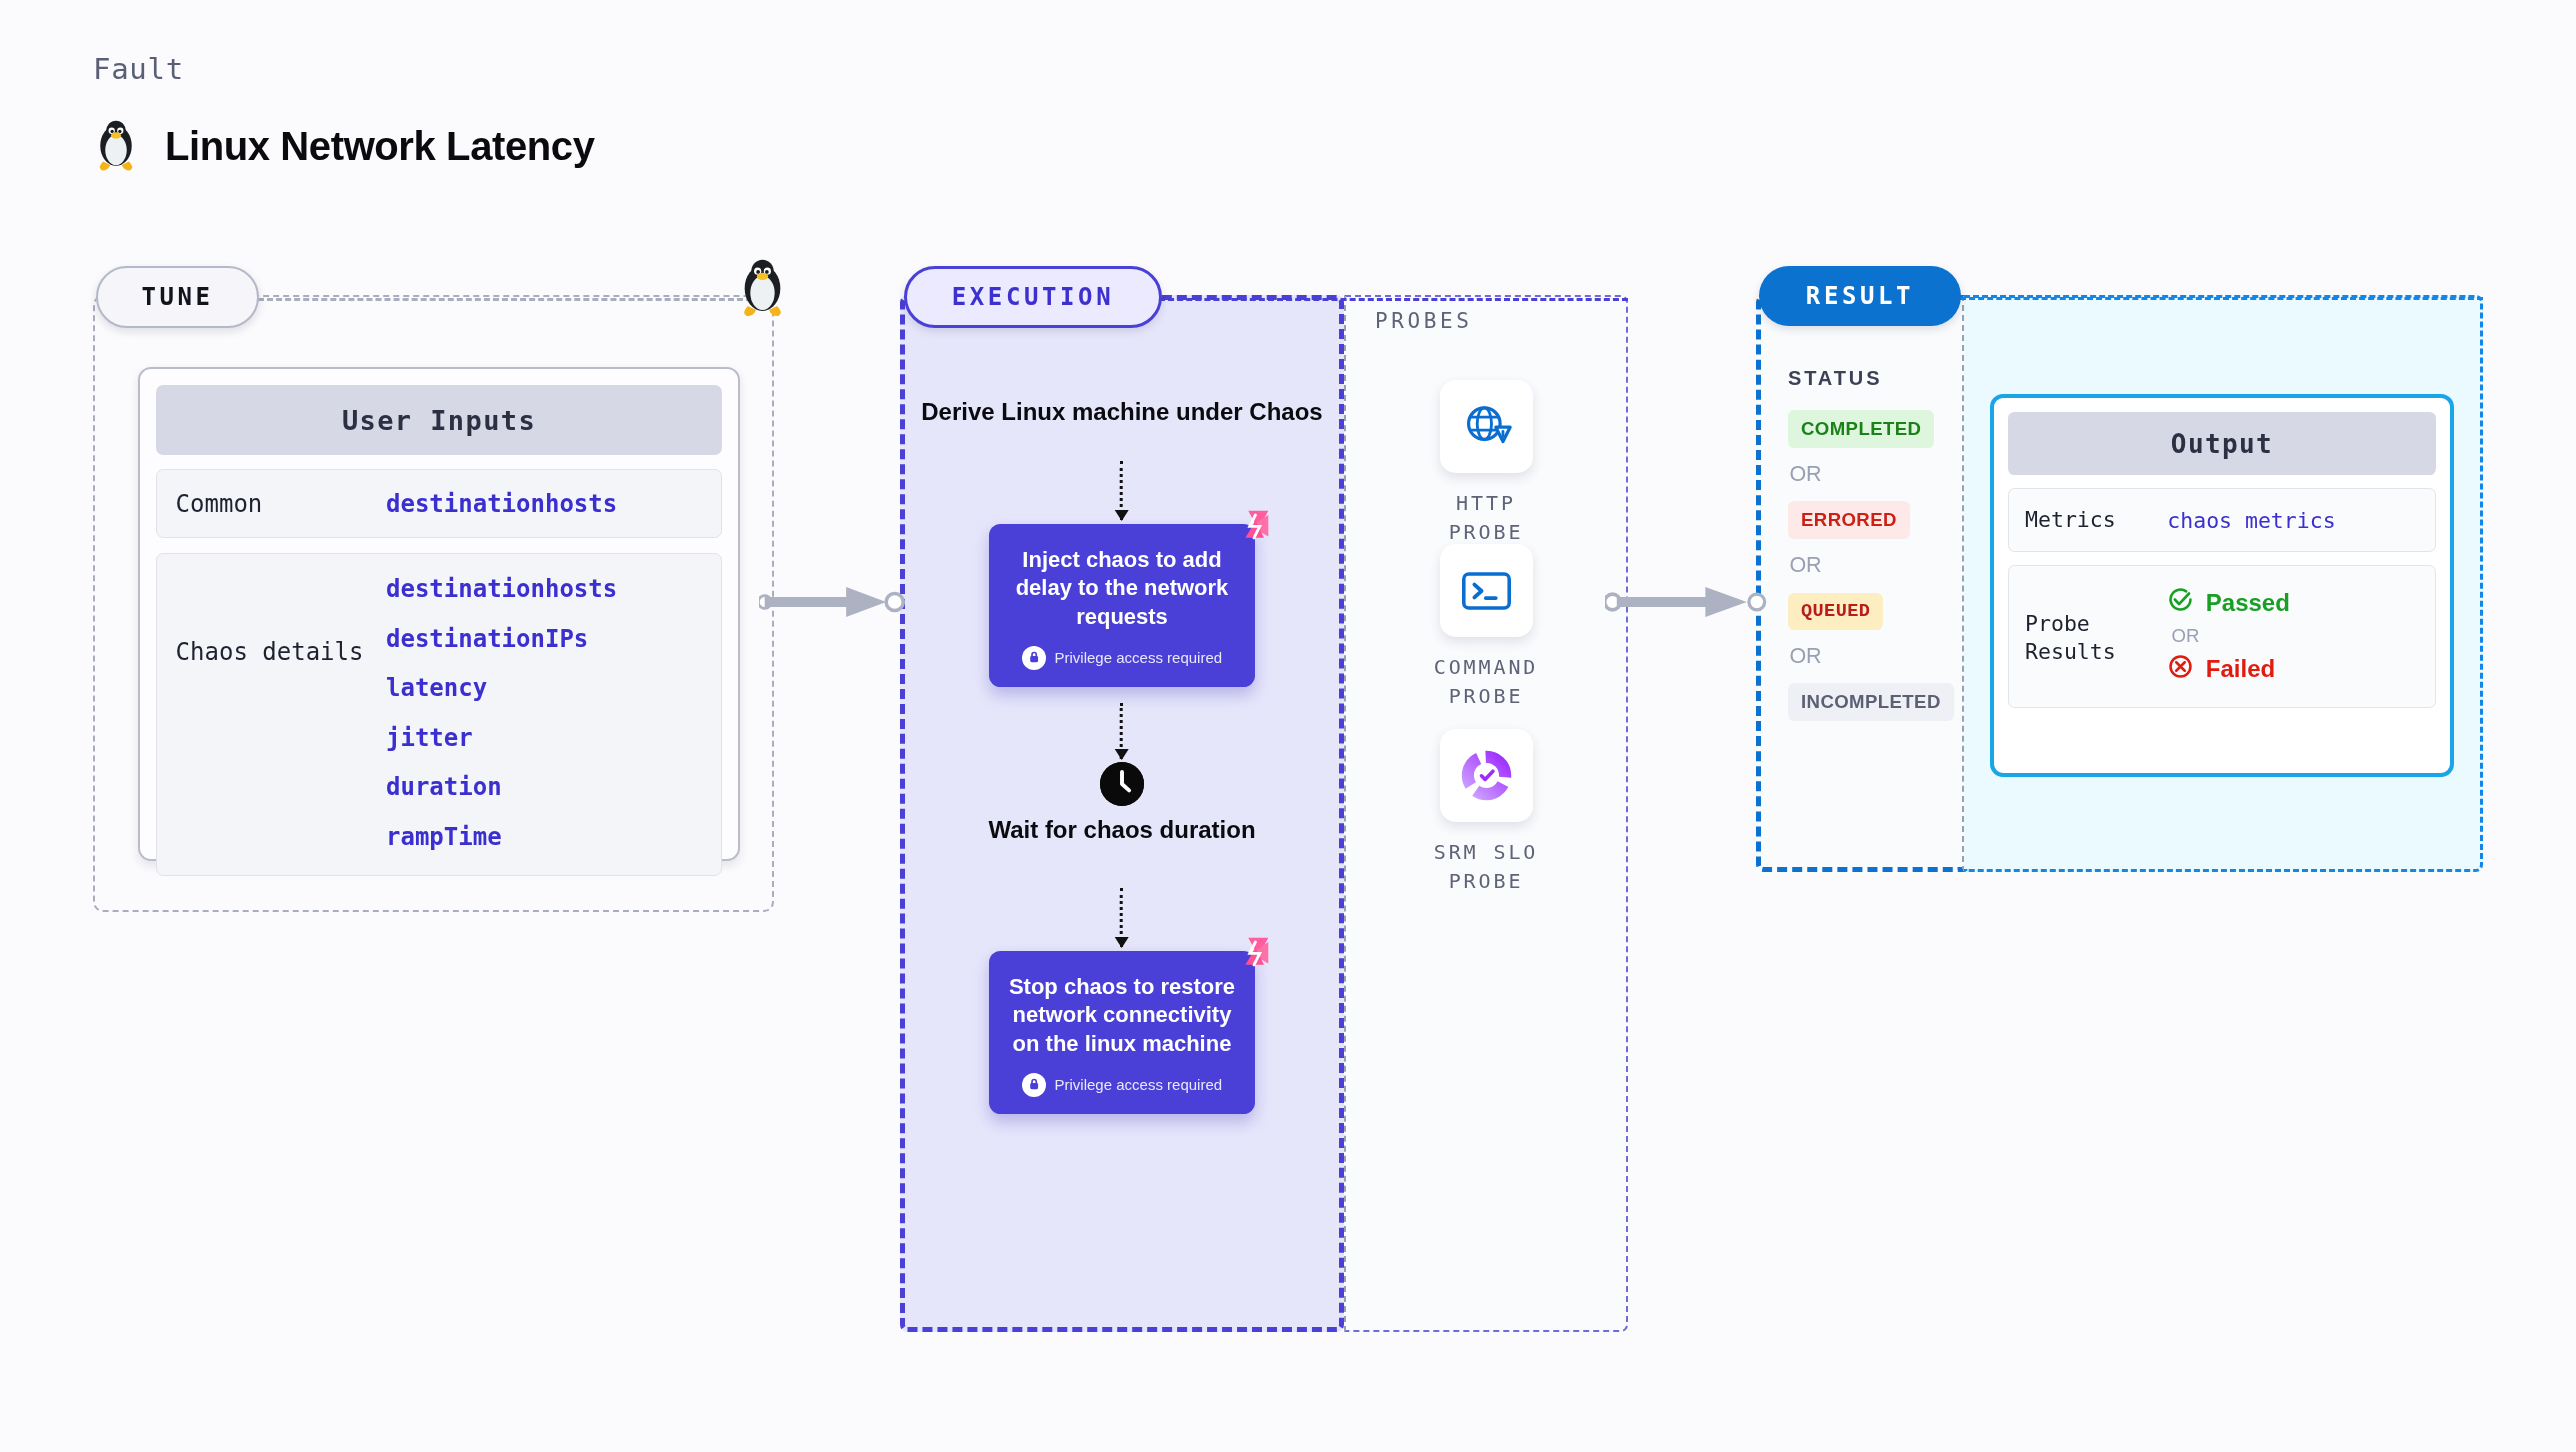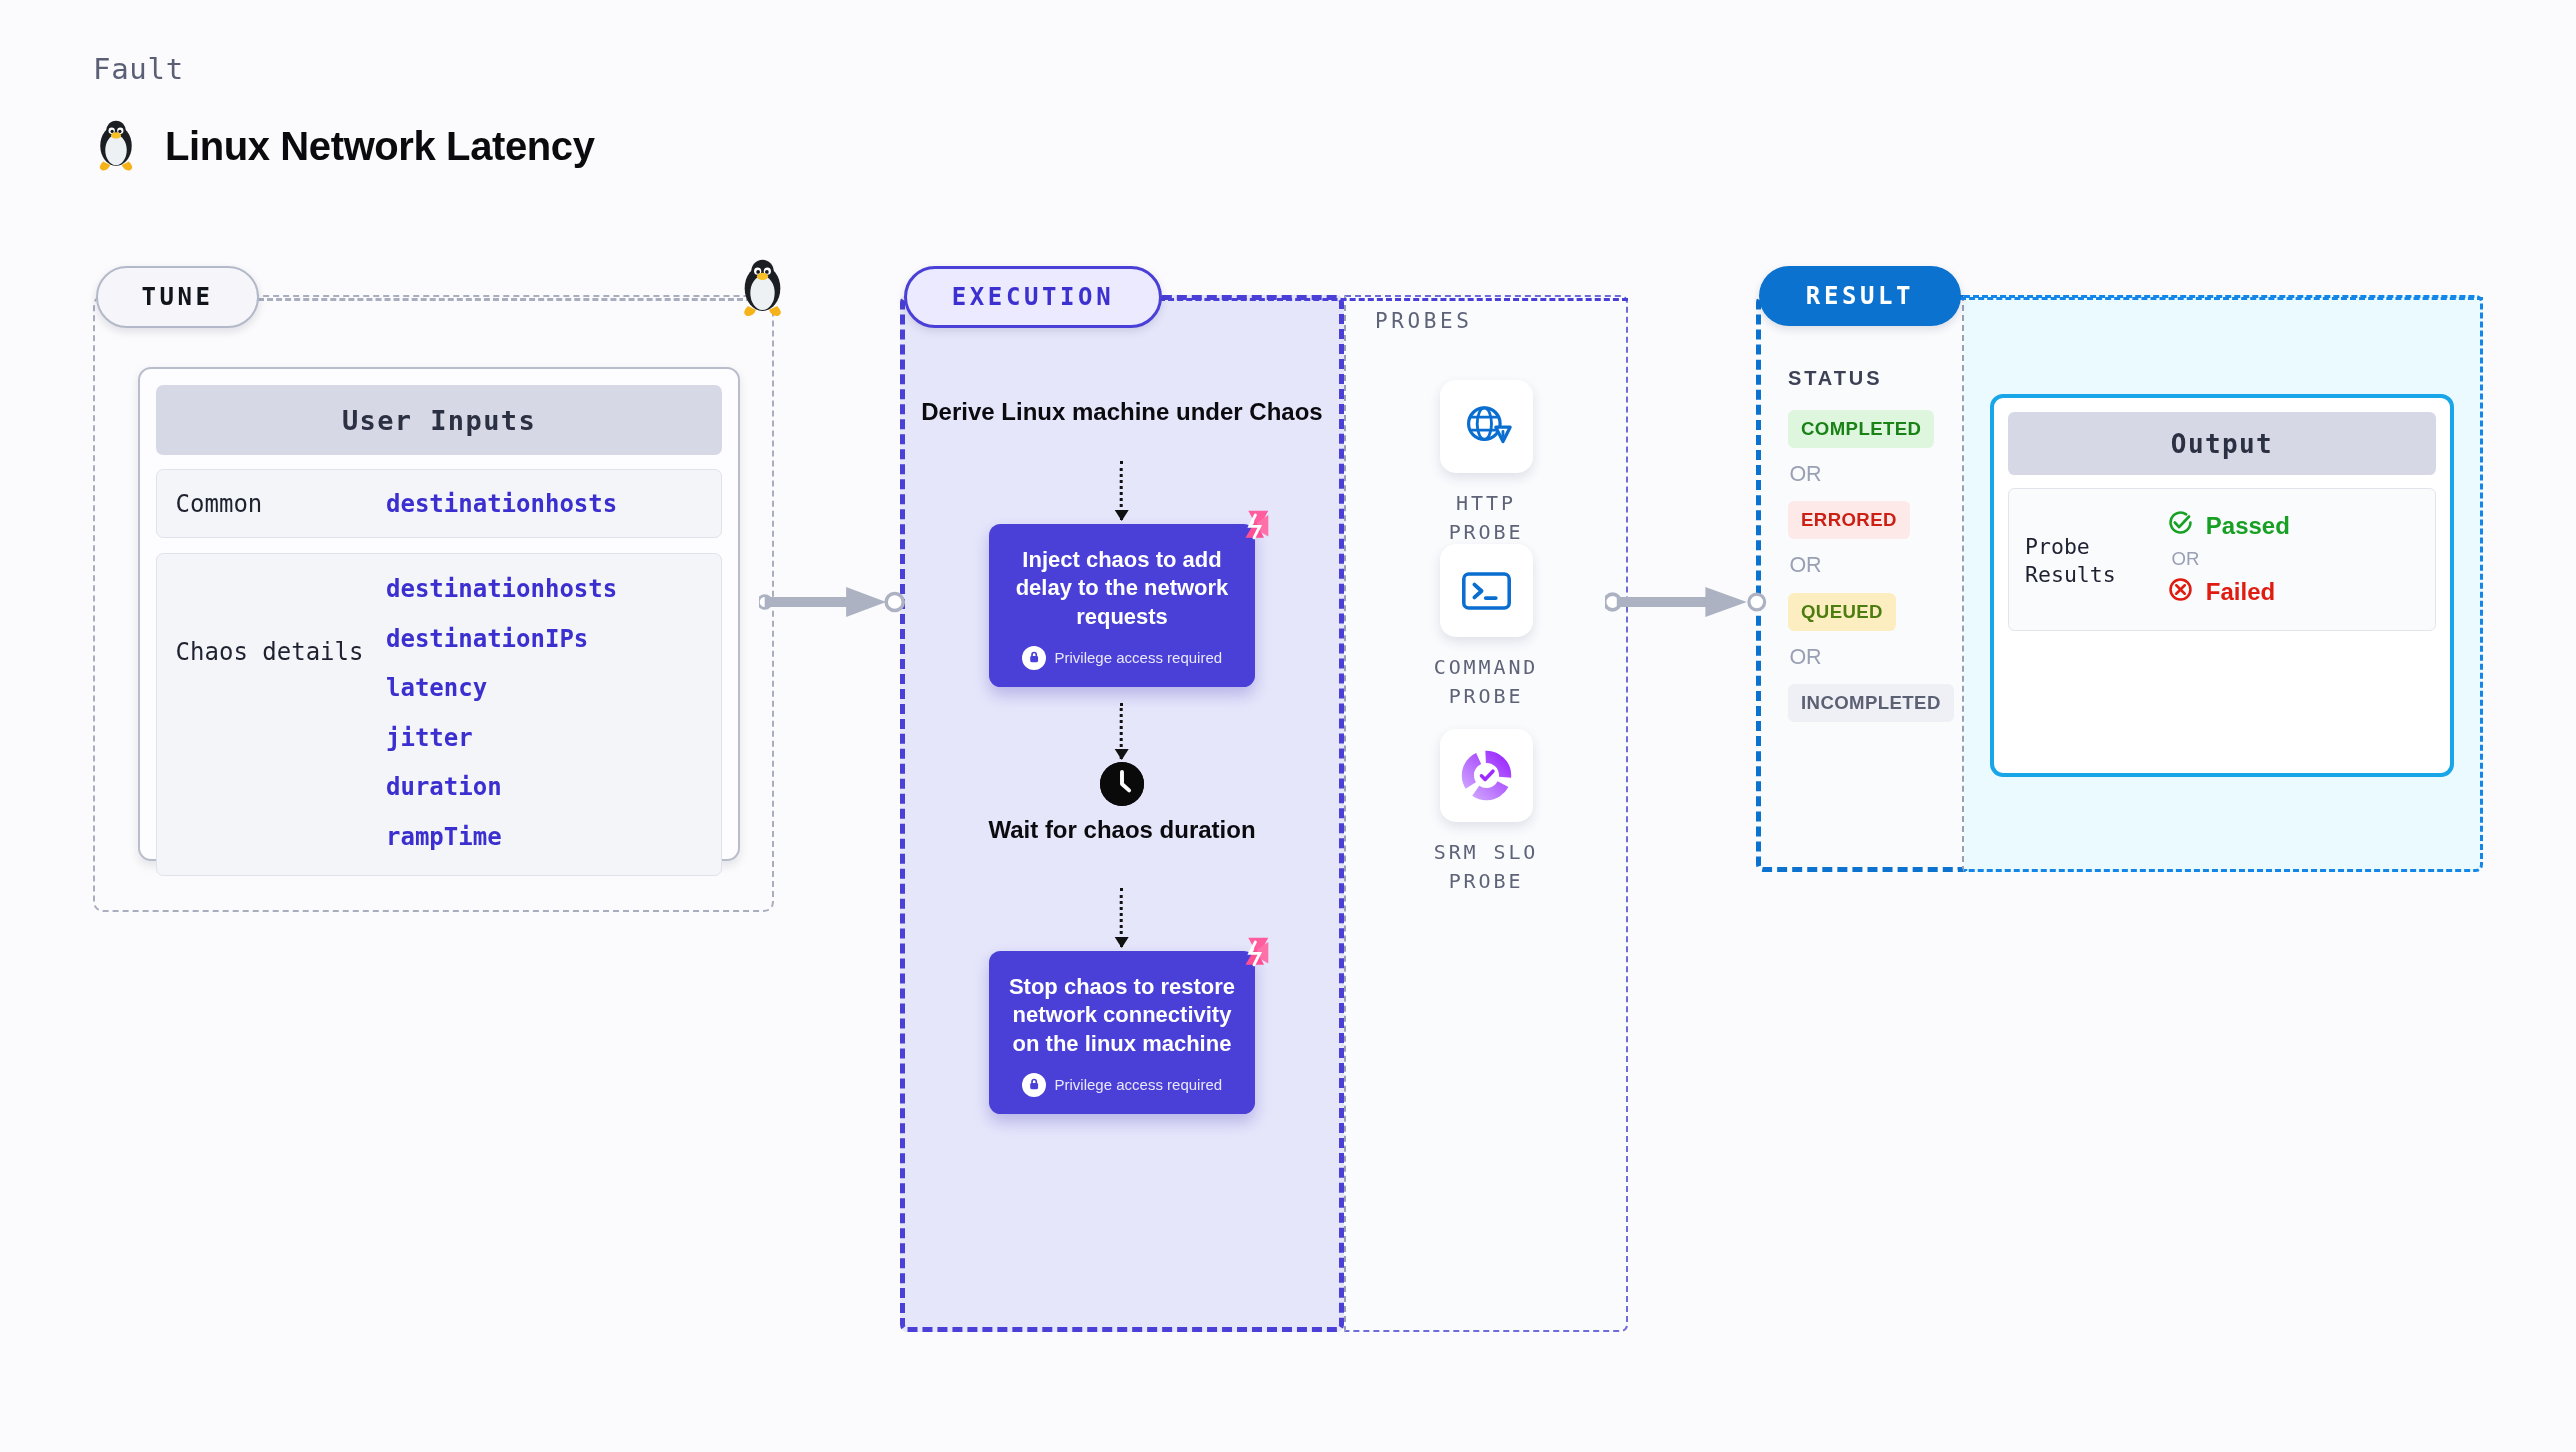--- a/index.html
+++ b/index.html
@@ -189,21 +189,21 @@
     position: absolute; left: 1788px; top: 367px;
     font-size: 20px; font-weight: 700; color: #3c4155; letter-spacing: 2.9px; z-index: 5;
   }
   .status-col { position: absolute; left: 1788px; top: 410px; width: 172px; z-index: 5; }
   .badge {
     display: inline-block; padding: 7.9px 13px; border-radius: 6.4px;
     font-size: 18.6px; font-weight: 700; letter-spacing: 0.4px;
   }
   .b-completed   { background: #ddf6dd; color: #1a8217; }
   .b-errored     { background: #fde9e7; color: #cc2015; }
-  .b-queued      { background: #fdeec2; color: #4d7c0f; }
+  .b-queued      { background: #fdeec2; color: #b91c1c; font-family: Liberation Mono, monospace; }
   .b-incompleted { background: #eef0f6; color: #5b6073; }
   .or-text { font-size: 21.5px; color: #9aa0b4; margin: 14.3px 0 14.3px 1.4px; }
 
   
   .output-card {
     position: absolute; left: 1990px; top: 394px; width: 464px; height: 383px;
     background: #fff; border: 4.3px solid #18a6e8; border-radius: 13px; padding: 14.3px;
     z-index: 5;
   }
   .output-head {
@@ -429,20 +429,24 @@
     <div><span class="badge b-errored">ERRORED</span></div>
     <div class="or-text">OR</div>
     <div><span class="badge b-queued">QUEUED</span></div>
     <div class="or-text">OR</div>
     <div><span class="badge b-incompleted">INCOMPLETED</span></div>
   </div>
 
   <div class="output-card">
     <div class="output-head">Output</div>
 
+    <div class="out-row">
+      <div class="out-label">Metrics</div>
+      <div class="out-value-mono">chaos metrics</div>
+    </div>
 
     <div class="out-row tall">
       <div class="out-label">Probe Results</div>
       <div class="probe-res">
         <div class="res-line res-pass">
           <span>
             <svg width="27" height="27" viewBox="0 0 38 38">
               <path d="M33 19 A14 14 0 1 1 27 7.5" stroke="#17a023" stroke-width="3.6" fill="none" stroke-linecap="round"></path>
               <path d="M11 19 L17 25.5 L31 10.5" stroke="#17a023" stroke-width="3.8" fill="none" stroke-linecap="round" stroke-linejoin="round"></path>
             </svg>

